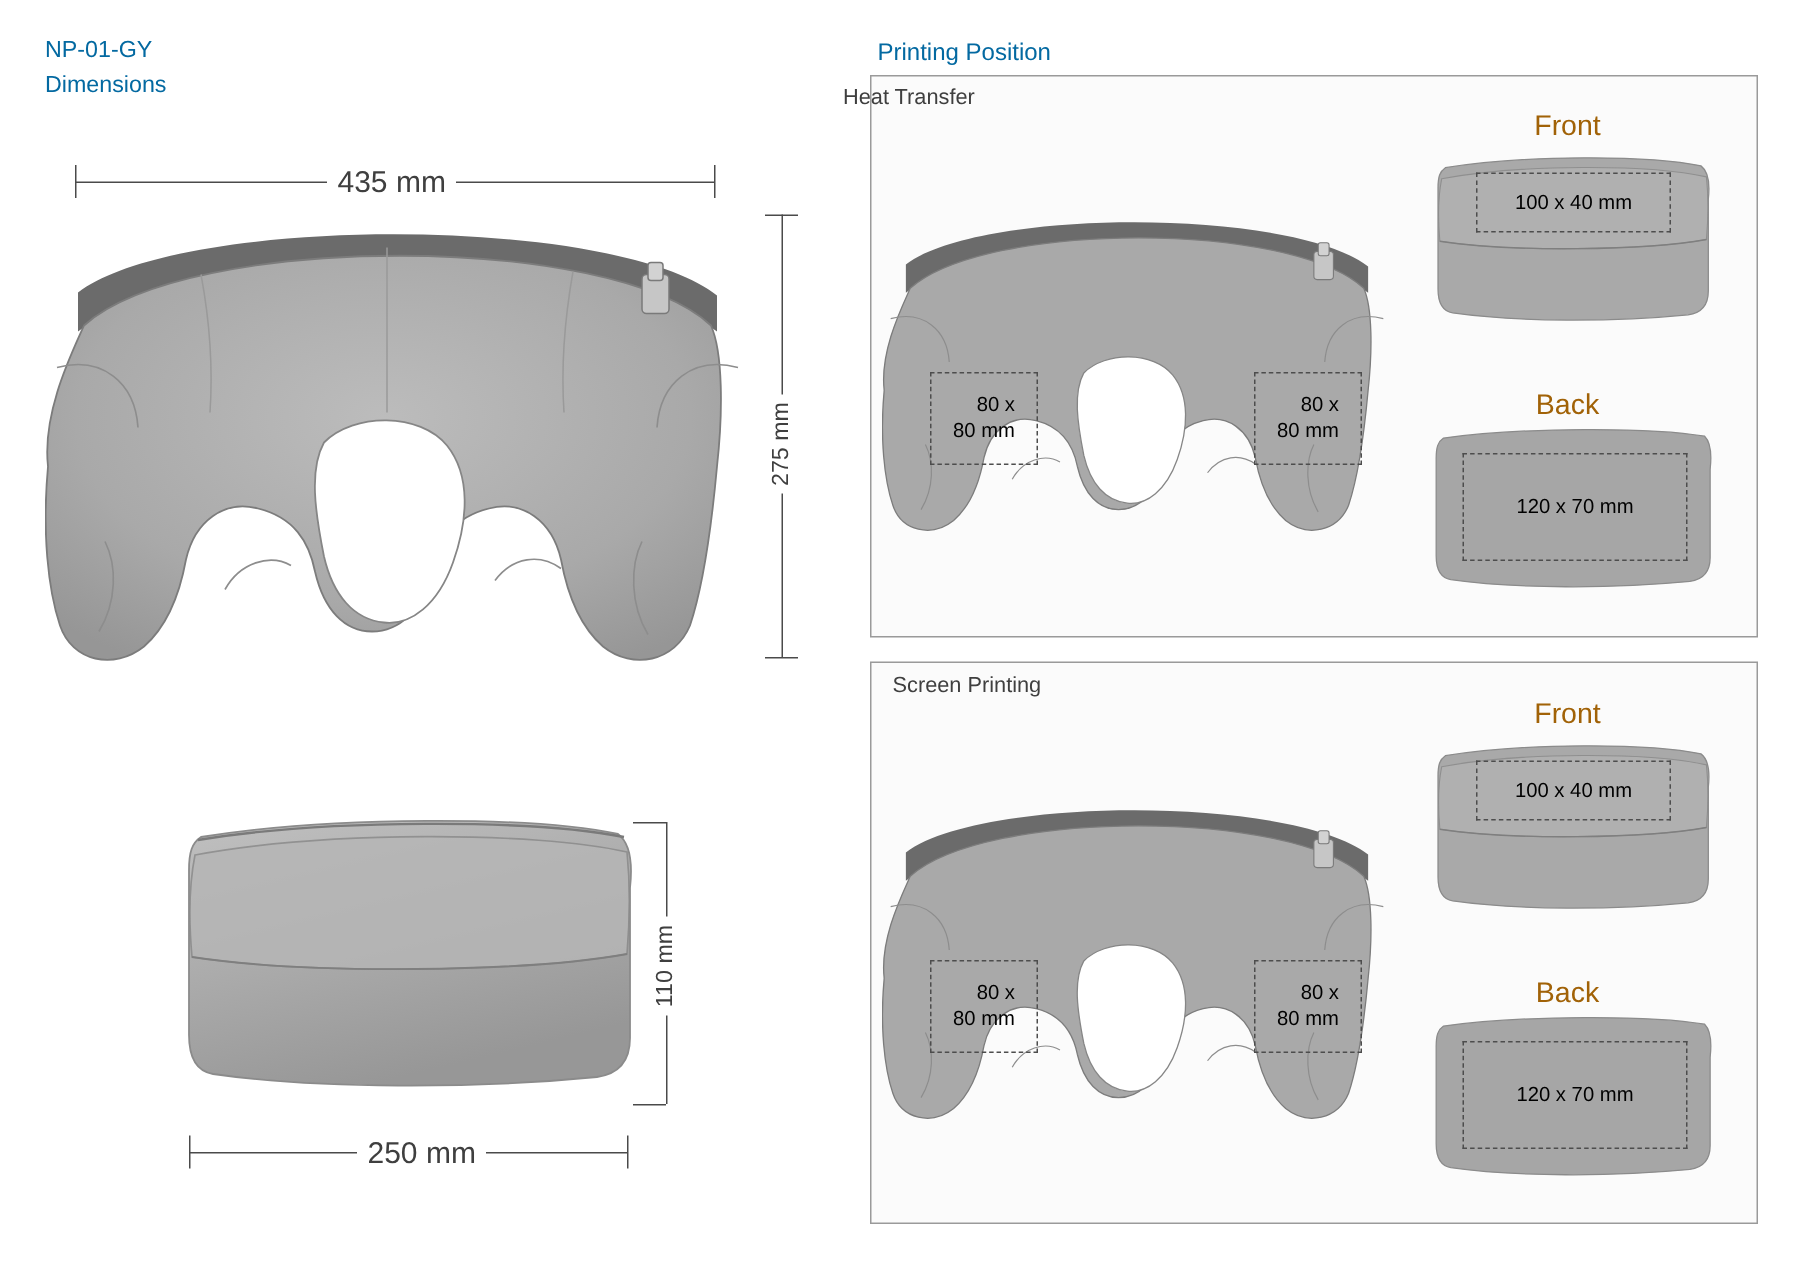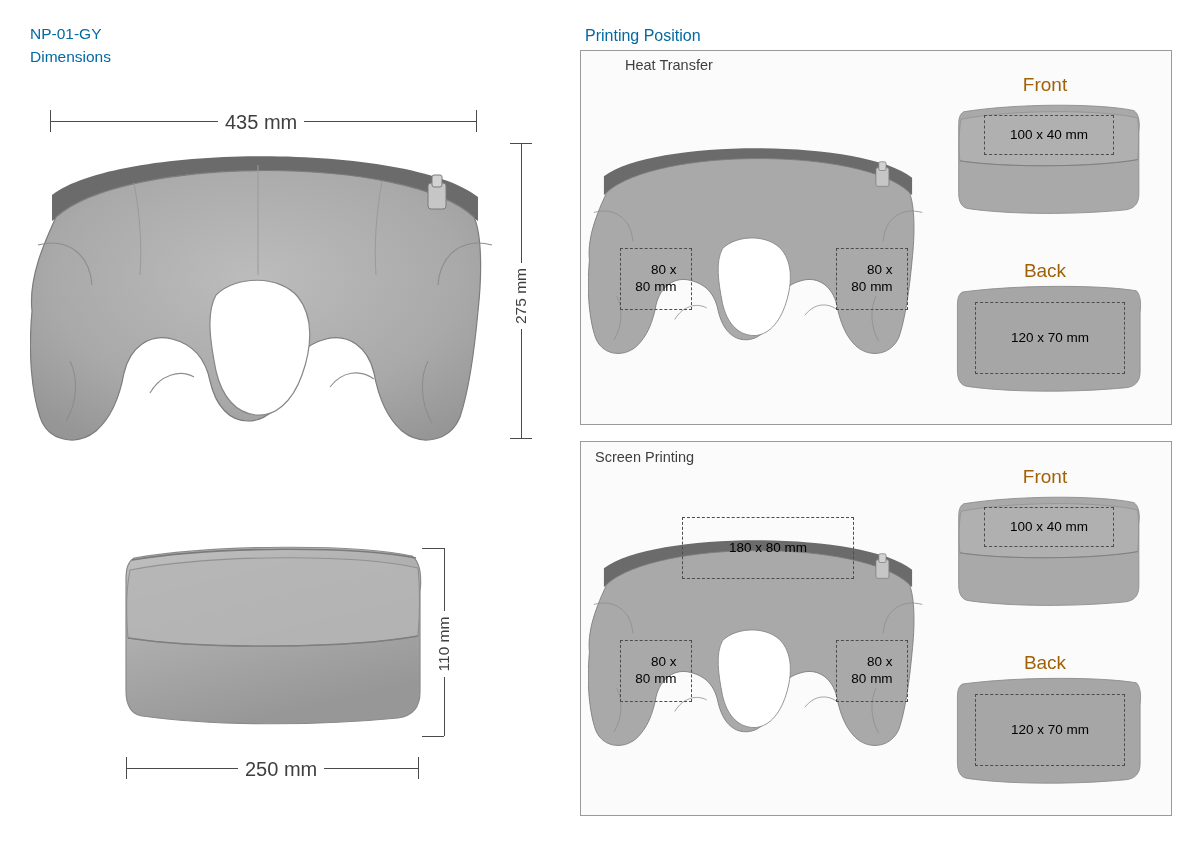--- a/index.html
+++ b/index.html
@@ -227,21 +227,21 @@
   <div class="dim-text-box" style="left:238px; top:758px;">250 mm</div>
 
   <div class="tick-h" style="left:422px; top:548px;"></div>
   <div class="tick-h" style="left:422px; top:736px;"></div>
   <div class="dim-line-v" style="left:444px; top:548px; height:188px;"></div>
   <div class="dim-text-vert rot" style="left:411px; top:628px; width:66px; text-align:center;">110 mm</div>
 
   <div class="label" id="printing-position-title">Printing Position</div>
 
   <div class="panel" style="left:580px; top:50px; width:592px; height:375px;"></div>
-  <div class="panel-title" style="left:625px; top:57px;">Heat Transfer</div>
+  <div class="panel-title" style="left:562px; top:57px;">Heat Transfer</div>
 
   <svg style="position:absolute; left:588px; top:100px;" width="340" height="290" viewBox="0 0 470 330">
     <path d="M22,70 C90,18 380,18 448,72 L448,96 C380,44 90,44 22,96 Z" fill="#6b6b6b"></path>
     <path d="M26,92 C95,30 378,30 444,92
              C452,110 452,150 448,186
              C444,230 438,268 430,292
              C420,316 392,322 372,306
              C356,292 348,270 344,248
              C338,222 318,208 296,214
              C272,220 262,236 258,256
@@ -319,21 +319,20 @@
     <path d="M36,296 C48,276 48,252 40,236" fill="none" stroke="#8d8d8d" stroke-width="1.1"></path>
     <path d="M402,298 C390,278 390,252 398,236" fill="none" stroke="#8d8d8d" stroke-width="1.1"></path>
     <path d="M120,268 C130,250 150,244 164,252" fill="none" stroke="#8d8d8d" stroke-width="1.1"></path>
     <path d="M300,262 C312,246 330,244 344,254" fill="none" stroke="#8d8d8d" stroke-width="1.1"></path>
     <g>
       <rect x="398" y="58" width="18" height="26" rx="3" fill="#c6c6c6" stroke="#7a7a7a" stroke-width="1"></rect>
       <rect x="402" y="50" width="10" height="12" rx="2" fill="#d2d2d2" stroke="#7a7a7a" stroke-width="1"></rect>
     </g>
   </svg>
 
-  <div class="print-area" style="left:682px; top:517px; width:172px; height:62px;">180 x 80 mm</div>
   <div class="print-area" style="left:620px; top:640px; width:72px; height:62px;">80 x
 80 mm</div>
   <div class="print-area" style="left:836px; top:640px; width:72px; height:62px;">80 x
 80 mm</div>
 
   <div class="view-label" style="left:990px; top:466px; width:110px;">Front</div>
   <svg style="position:absolute; left:955px; top:486px;" width="190" height="130" viewBox="0 0 310 190">
     <path d="M14,18 C100,4 236,4 292,16 C300,22 302,34 300,52 L300,152 C300,168 292,176 278,178 C196,186 92,186 22,176 C10,174 6,164 6,150 L6,40 C6,28 8,22 14,18 Z" fill="#a9a9a9" stroke="#8b8b8b" stroke-width="1.4"></path>
     <path d="M10,30 C96,14 236,14 298,28 C300,48 300,72 298,96 C232,108 86,110 8,98 C6,76 6,50 10,30 Z" fill="#b2b2b2" stroke="#8b8b8b" stroke-width="1.2" opacity="0.85"></path>
     <path d="M8,98 C86,110 232,108 298,96" fill="none" stroke="#7f7f7f" stroke-width="1.6"></path>

